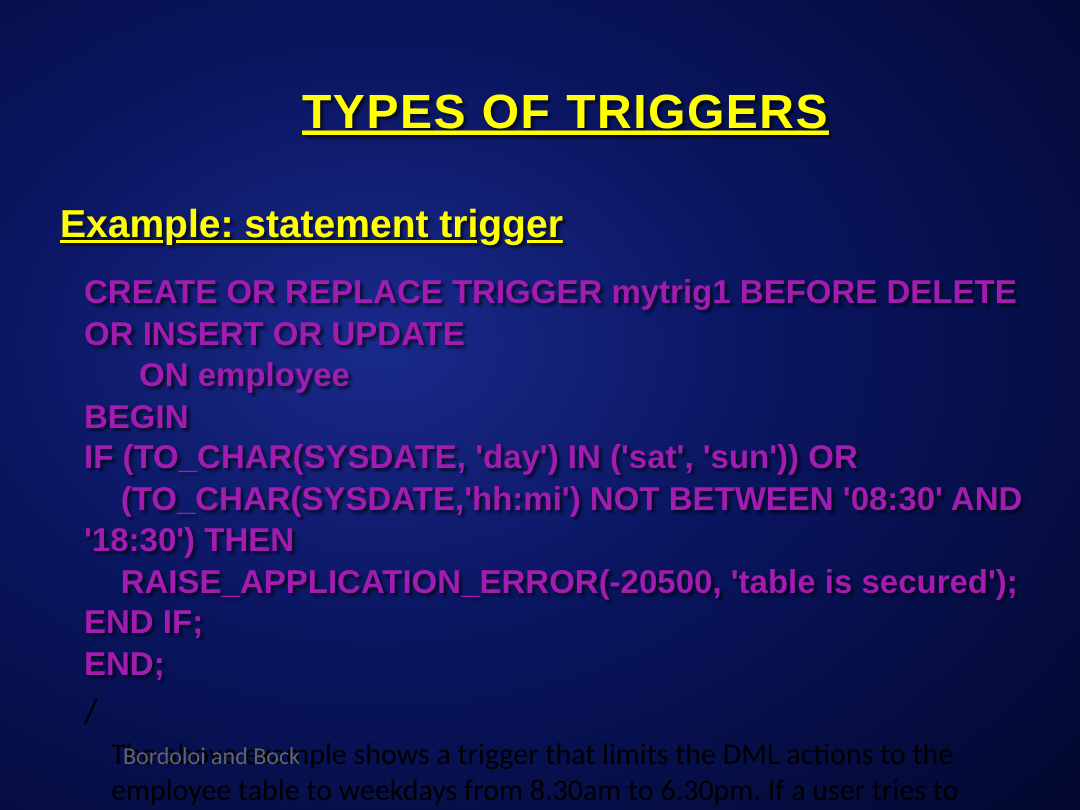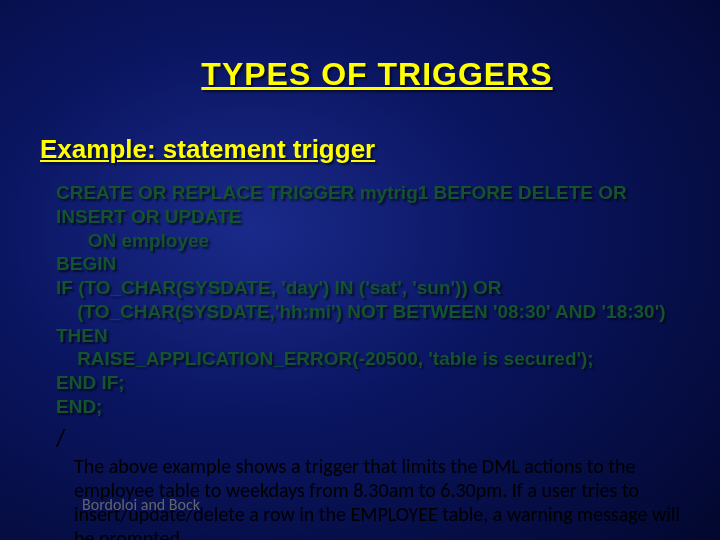--- a/index.html
+++ b/index.html
@@ -27,25 +27,25 @@
     color: #ffff00;
     font-family: "Arial Narrow", Arial, sans-serif;
     font-weight: bold;
     font-stretch: condensed;
     text-decoration: underline;
     font-size: 26px;
     padding: 24px 0 0 6px;
     text-shadow: 2px 2px 2px rgba(0,0,0,0.6);
   }
   .code {
-    color: #14532d;
+    color: #a21caf;
     font-family: "Arial Narrow", Arial, sans-serif;
     font-weight: bold;
     font-stretch: condensed;
-    font-size: 19px;
+    font-size: 22px;
     line-height: 1.25;
     padding: 16px 22px 0 22px;
     white-space: pre-wrap;
     text-shadow: 2px 2px 2px rgba(0,0,0,0.6);
   }
   .slash {
     color: #000000;
     font-family: Calibri, Arial, sans-serif;
     font-size: 24px;
     padding: 4px 0 0 22px;

